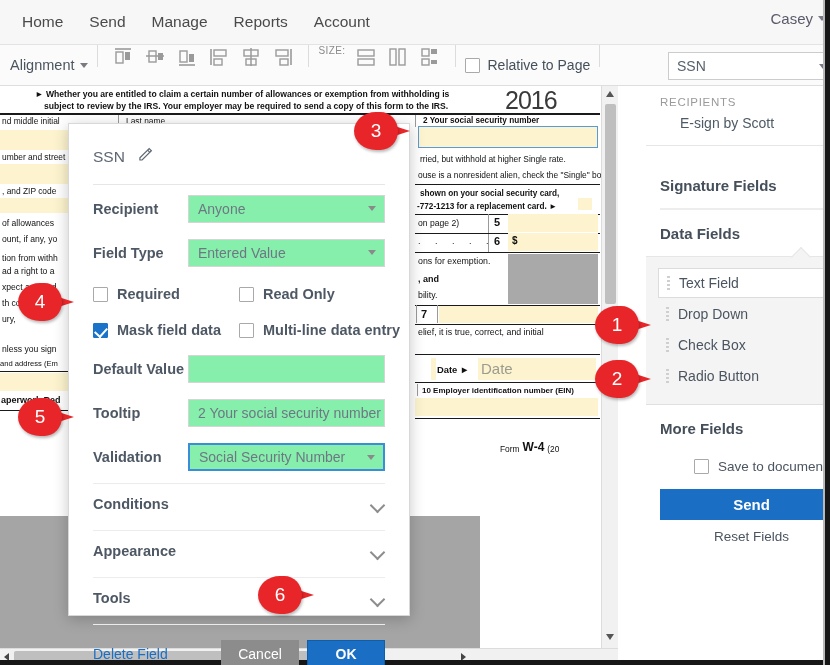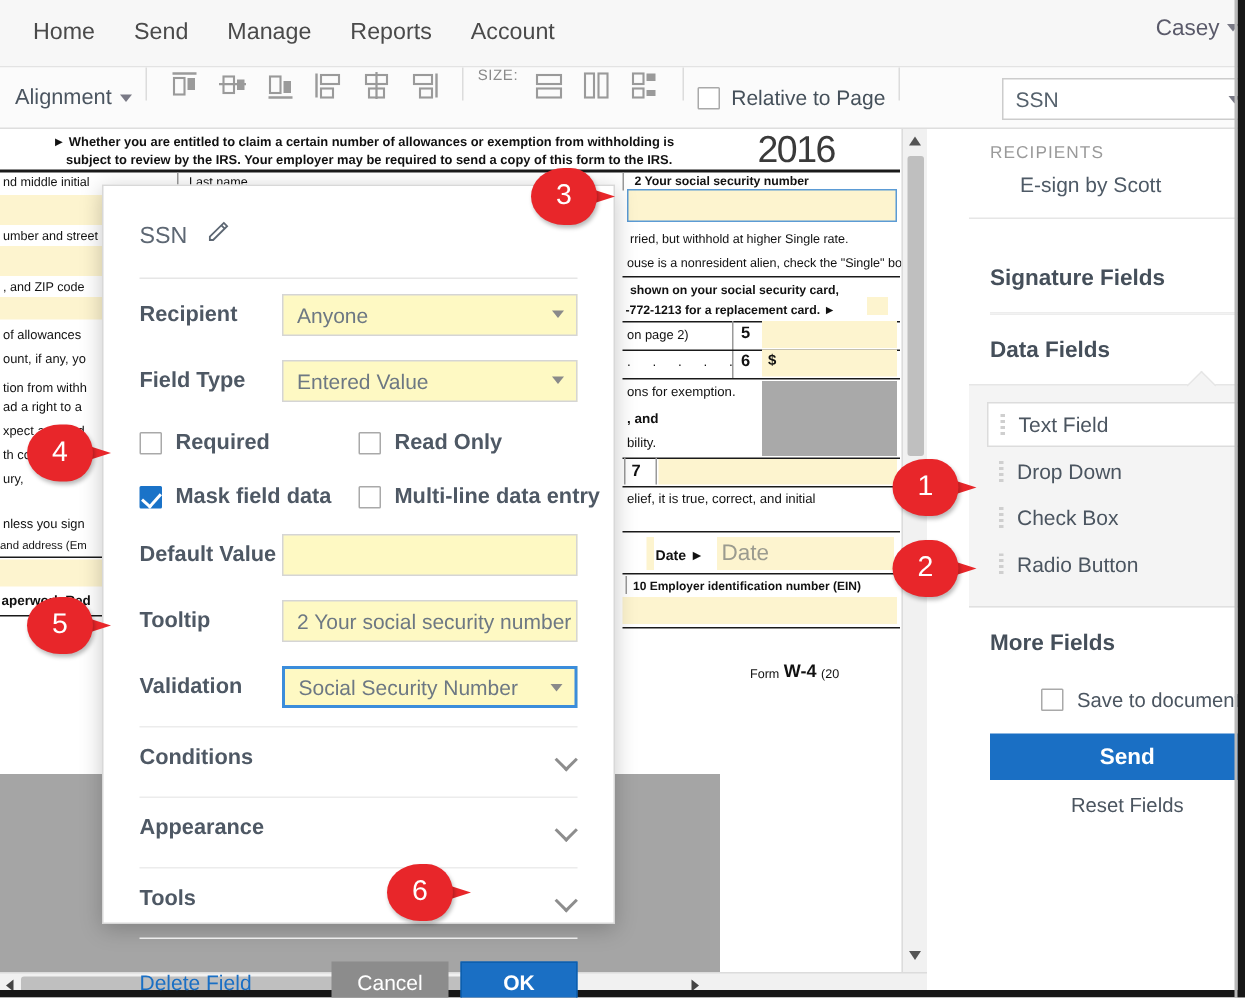--- a/index.html
+++ b/index.html
@@ -133,21 +133,21 @@
     box-shadow:0 3px 14px rgba(0,0,0,.22);
     z-index:50;
   }
   #dialog-title-row { display:flex; align-items:center; gap:11px; padding:22px 0 0 24px; }
   #dialog-title { font-size:15.5px; color:#5d6773; }
   #dialog-title-divider { height:1px; background:#e6e6e6; margin:16px 24px 0 24px; }
 
   .form-row { display:flex; align-items:center; padding:0 24px; height:40px; margin-top:4px; }
   .form-row .lab { width:95px; flex:0 0 95px; font-size:14.5px; font-weight:bold; color:#4e5864; }
   .ctl {
-    flex:1; height:28px; border:1px solid #d5d5d5; background:#fef9c3;
+    flex:1; height:28px; border:1px solid #d5d5d5; background:#86efac;
     display:flex; align-items:center; padding-left:9px;
     font-size:14px; color:#6d7883; position:relative; cursor:pointer;
   }
   .ctl .dd { position:absolute; right:8px; top:10px; width:0;height:0;
     border-left:4px solid transparent;border-right:4px solid transparent;border-top:5px solid #8a8a8a; }
   .ctl.focused { border:2px solid #3b8ddb; }
   .ctl.text { cursor:text; }
 
   .cb-grid { display:flex; padding:0 24px; margin-top:6px; }
   .cb-cell { display:flex; align-items:center; gap:9px; width:50%; height:30px; cursor:pointer; }

